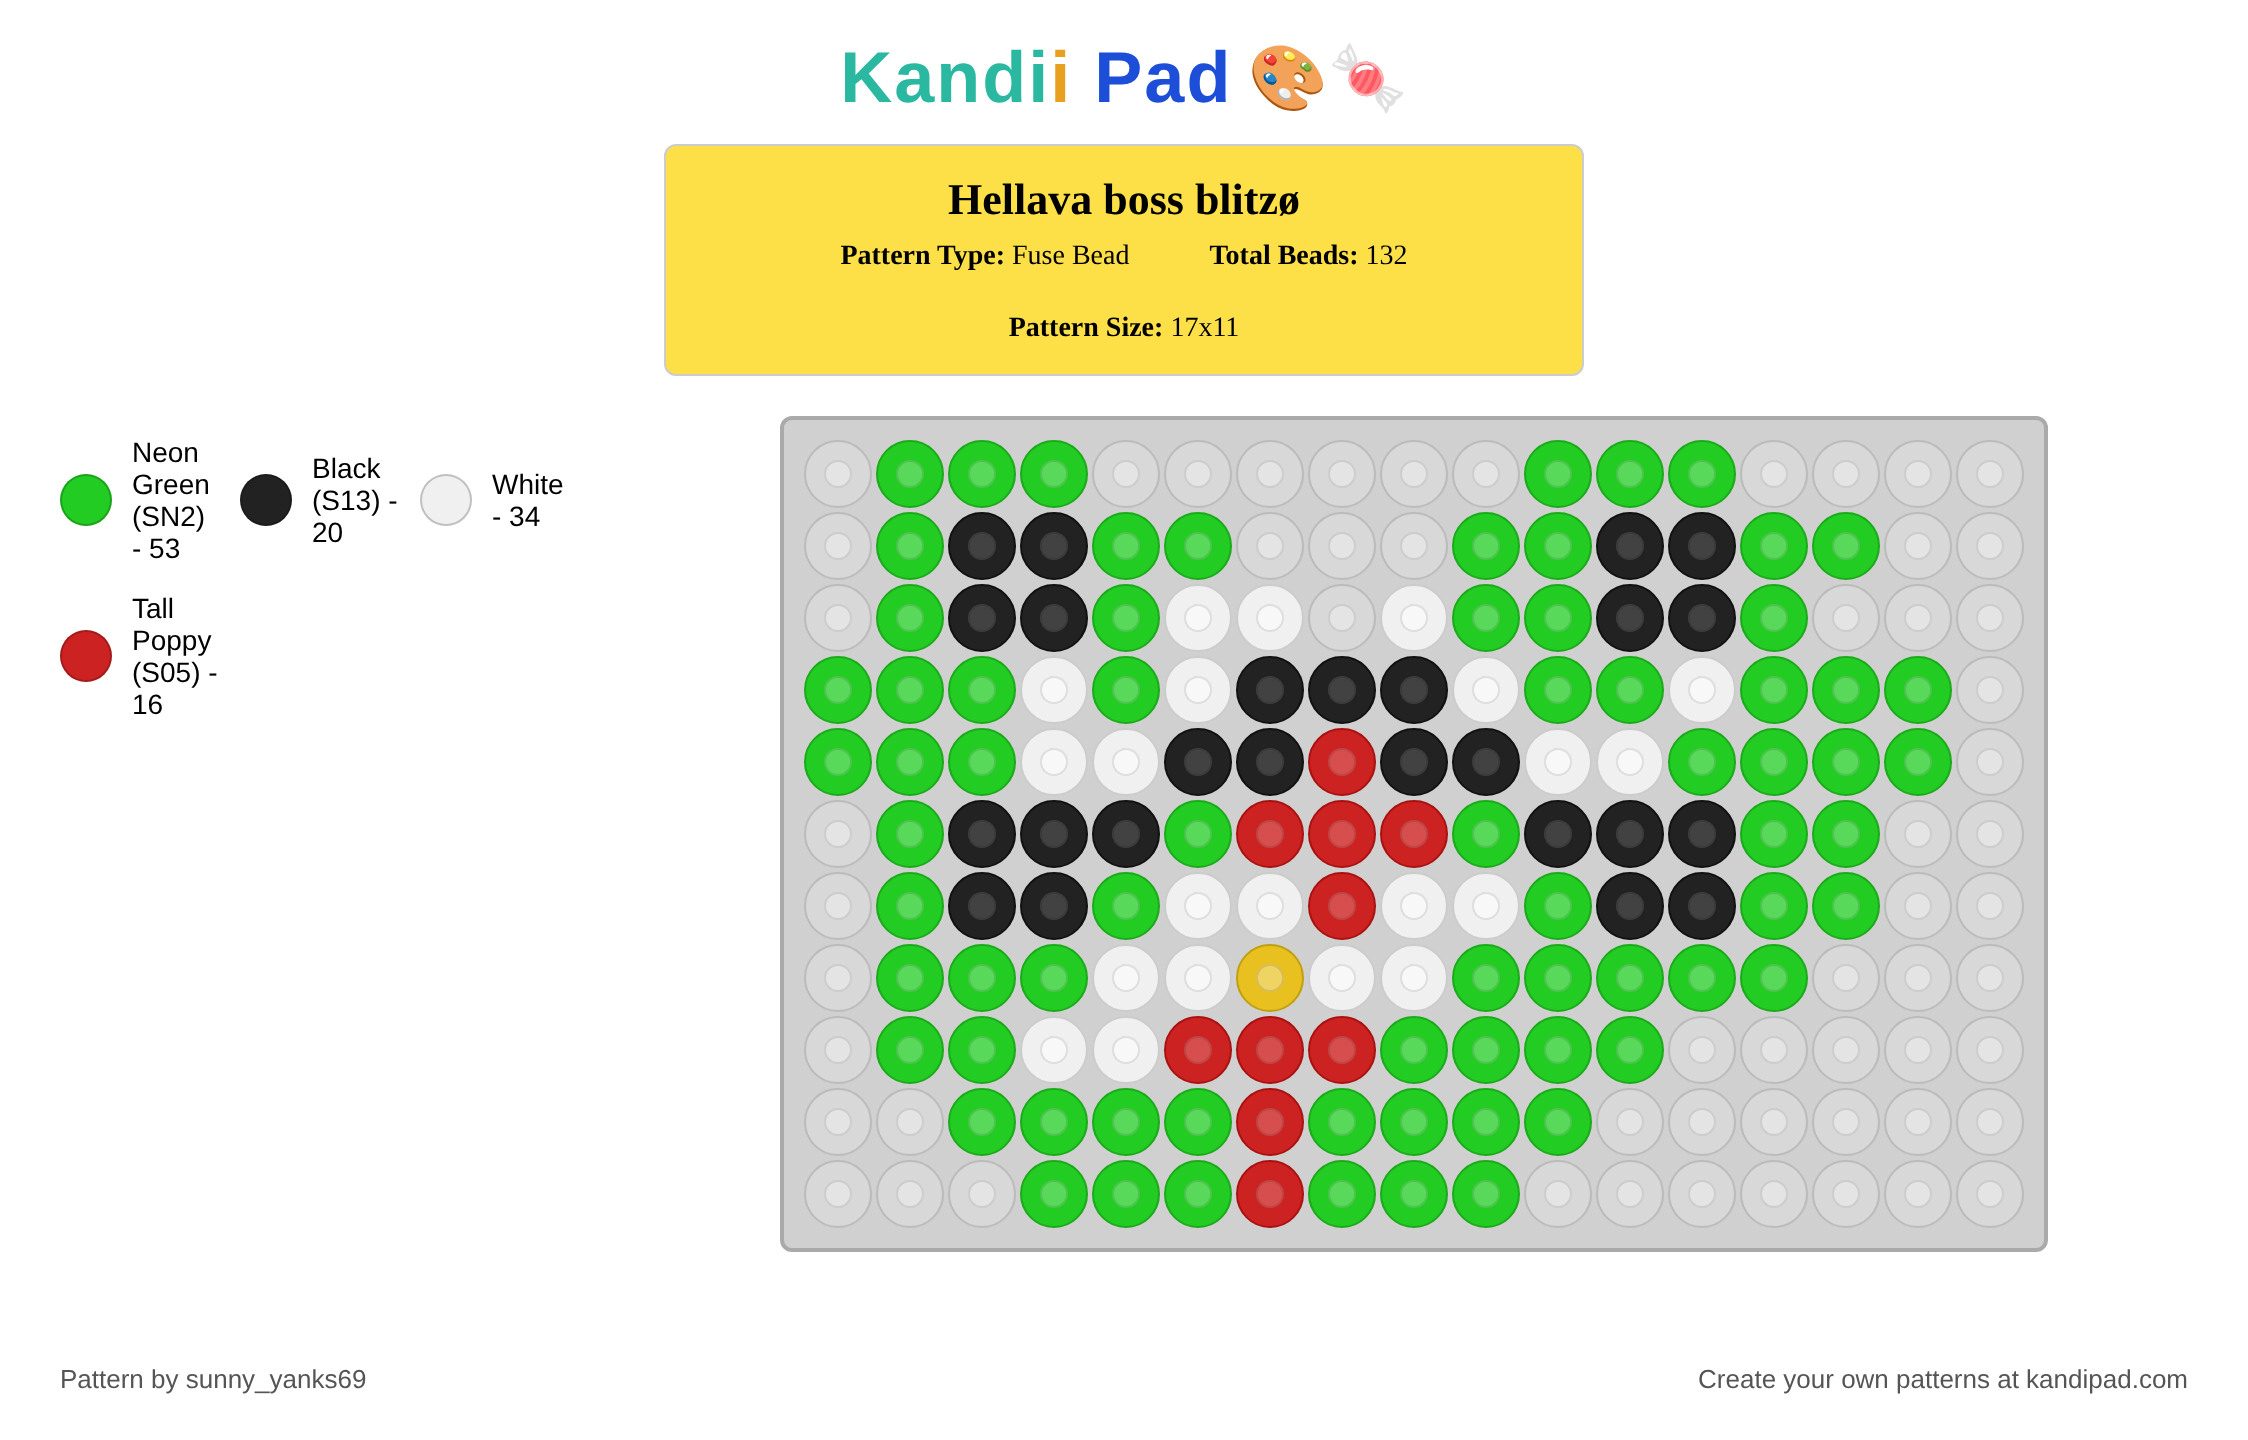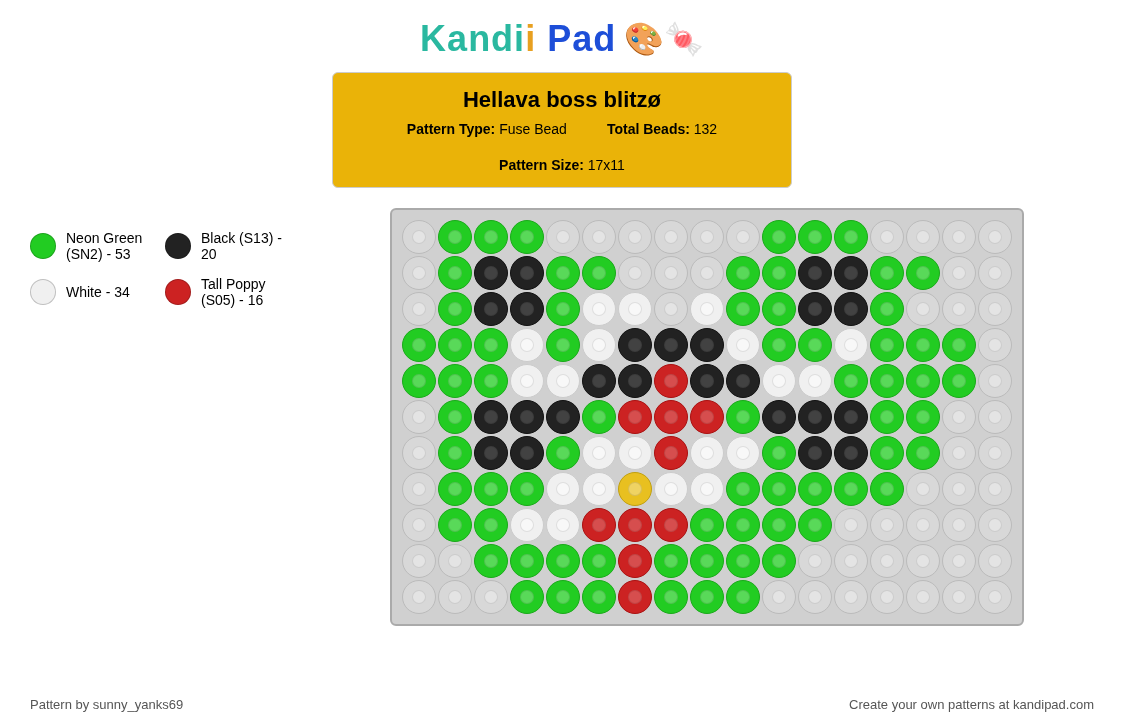--- a/index.html
+++ b/index.html
@@ -32,21 +32,22 @@
     }
 
     
     .info-card {
       border: 1px solid #ccc;
       border-radius: 6px;
       width: 460px;
       margin: 0 auto 20px auto;
       padding: 14px 20px 14px 20px;
       text-align: center;
-      background: #eab308;
+      background: #fde047;
+      font-family: Liberation Serif, serif;
     }
     .info-card h1 {
       font-size: 22px;
       font-weight: bold;
       margin-bottom: 8px;
     }
     .info-row {
       display: flex;
       justify-content: center;
       gap: 40px;
@@ -71,23 +72,22 @@
     }
 
     
     .legend {
       width: 260px;
       flex-shrink: 0;
       padding-top: 10px;
     }
     .legend-grid {
       display: grid;
-      grid-template-columns: 1fr 1fr;
+      grid-template-columns: 1fr 1fr 1fr;
       gap: 14px 10px;
-      margin-top: 12px;
     }
     .legend-item {
       display: flex;
       align-items: center;
       gap: 10px;
       font-size: 14px;
     }
     .color-dot {
       width: 26px;
       height: 26px;
@@ -144,21 +144,21 @@
     .bead.red { background: #cc2222; border: 1px solid #aa1111; }
     .bead.red::after { background: rgba(255,255,255,0.2); }
     .bead.yellow { background: #e8c020; border: 1px solid #c0a010; }
     .bead.yellow::after { background: rgba(255,255,255,0.3); }
     .bead.bg { background: #d8d8d8; border: 1px solid #bbb; }
     .bead.bg::after { background: rgba(255,255,255,0.3); }
 
     
     .footer {
       position: absolute;
-      bottom: 8px;
+      bottom: 23px;
       left: 0;
       right: 0;
       display: flex;
       justify-content: space-between;
       padding: 0 30px;
       font-size: 13px;
       color: #555;
     }
   </style>
 </head>

